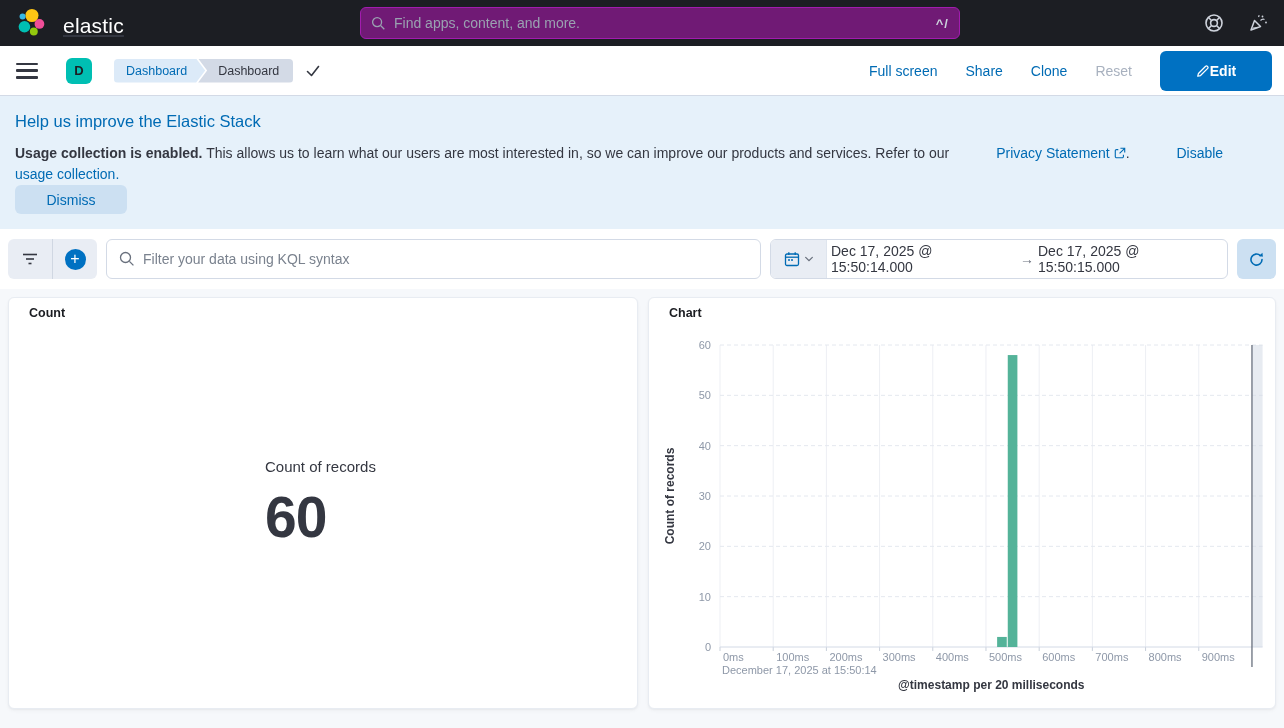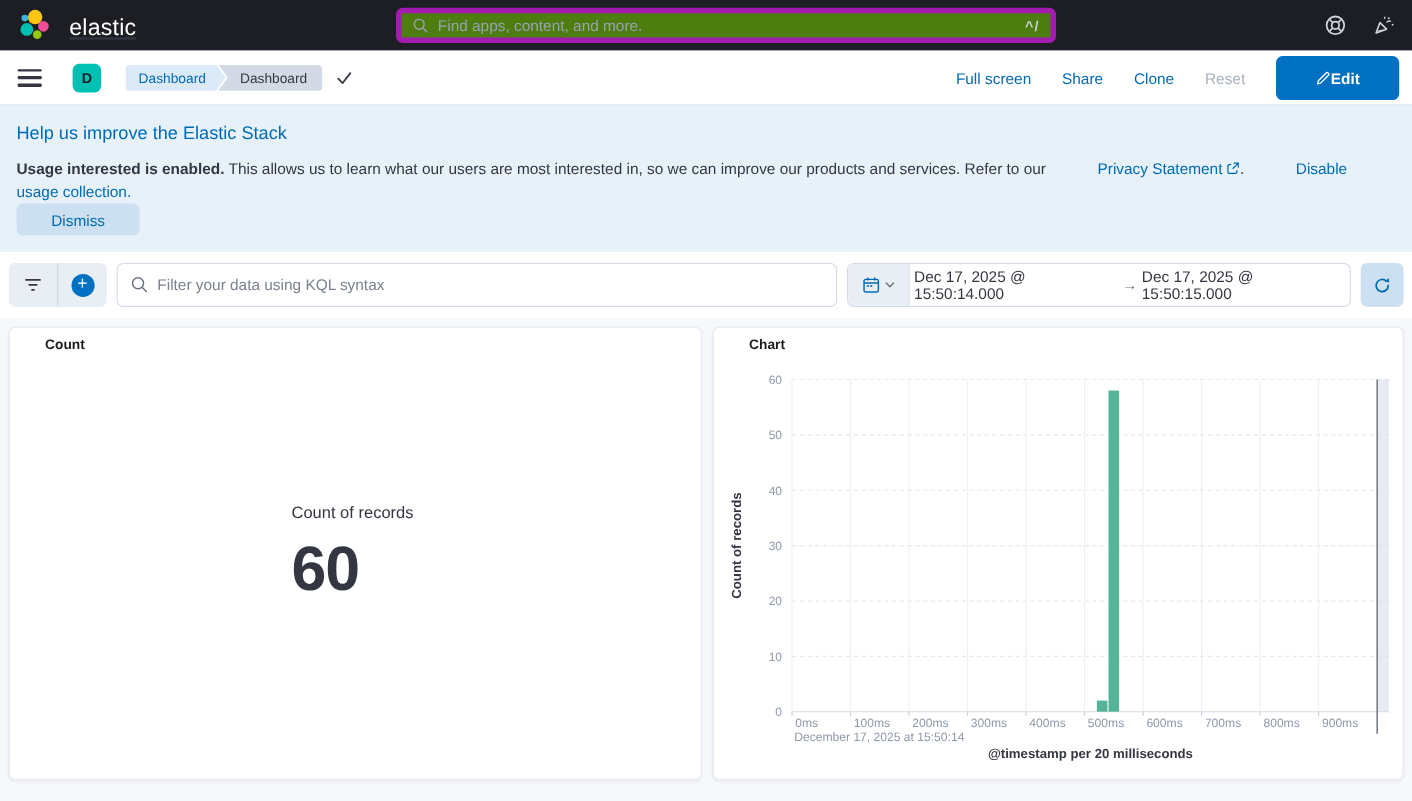--- a/index.html
+++ b/index.html
@@ -3,21 +3,21 @@
 <meta charset="utf-8">
 <style>
   * { box-sizing: border-box; margin: 0; padding: 0; }
   html,body { width:1284px; height:728px; overflow:hidden; }
   body { font-family:"Liberation Sans", sans-serif; background:#F6F8FB; color:#343741; }
 
   
   .top-header { height:46px; background:#1C1E23; display:flex; align-items:center; padding:0 16px; }
   .logo-wrap { display:flex; align-items:flex-end; gap:17px; width:330px;text-decoration:underline; }
   .logo-text { color:#fff; font-size:21px; letter-spacing:.2px; }
-  .top-search { width:600px; height:32px; background:#4d7c0f; border:5px solid #a21caf; border-radius:6px;
+  .top-search { width:600px; height:32px; background:#701a75; border:1px solid #a21caf; border-radius:6px;
     display:flex; align-items:center; padding:0 10px; gap:8px; margin-left:14px; }
   .top-search input { flex:1; background:transparent; border:none; outline:none; color:#D4DAE3; font-size:14px; font-family:inherit; }
   .top-search input::placeholder { color:#9AA2B1; }
   .kbd-hint { color:#CBD1DB; font-size:13px; font-weight:bold; letter-spacing:1px; }
   .header-icons { margin-left:auto; display:flex; align-items:center; gap:24px; }
   .hicon { width:20px; height:20px; cursor:pointer; }
 
   
   .toolbar { height:50px; background:#fff; border-bottom:1px solid #D3DAE6; display:flex; align-items:center; padding:0 12px 0 16px; gap:14px; }
   .hamburger { width:22px; height:16px; display:flex; flex-direction:column; justify-content:space-between; cursor:pointer; }
@@ -59,21 +59,21 @@
   .date-btn { cursor:pointer; padding:0 4px; }
   .date-arrow { color:#69707D; font-size:14px; }
   .refresh-btn { width:39px; height:40px; background:#CCE0F2; border:none; border-radius:6px; display:flex; align-items:center; justify-content:center; cursor:pointer; }
 
   
   .panels { display:flex; gap:10px; padding:8px 8px 0 8px; }
   .panel { background:#fff; border:1px solid #E8ECF2; border-radius:6px; height:412px; position:relative;
     box-shadow:0 1px 2px rgba(0,0,0,.04), 0 2px 4px rgba(0,0,0,.03); }
   .panel.metric { width:630px; }
   .panel.chart { width:628px; }
-  .panel-title { position:absolute; top:8px; left:32px; font-size:12.5px; font-weight:bold; color:#1A1C21; cursor:pointer; }
+  .panel-title { position:absolute; top:8px; left:20px; font-size:12.5px; font-weight:bold; color:#1A1C21; cursor:pointer; }
   .metric-block { position:absolute; left:256px; top:160px; }
   .metric-label { font-size:15px; color:#343741; }
   .metric-value { margin-top:14px; font-size:57px; font-weight:bold; color:#343741; letter-spacing:-1px; line-height:1; }
   .chart-svg { position:absolute; inset:0; width:628px; height:412px; }
 </style>
 </head>
 <body>
 
 <div class="top-header">
   <div class="logo-wrap">
@@ -138,21 +138,21 @@
         <path d="M2 14 L2.8 10.8 L11 2.6 a1.3 1.3 0 0 1 1.9 0 l0.5 0.5 a1.3 1.3 0 0 1 0 1.9 L5.2 13.2 Z" fill="none" stroke="#fff" stroke-width="1.4" stroke-linejoin="round"></path>
       </svg>
       <span>Edit</span>
     </button>
   </div>
 </div>
 
 <div class="callout">
   <div class="callout-title">Help us improve the Elastic Stack</div>
   <div class="callout-body">
-    <b>Usage interested is enabled.</b><span> This allows us to learn what our users are most interested in, so we can improve our products and services. Refer to our </span><a>Privacy Statement</a>
+    <b>Usage collection is enabled.</b><span> This allows us to learn what our users are most interested in, so we can improve our products and services. Refer to our </span><a>Privacy Statement</a>
     <svg width="12" height="12" viewBox="0 0 14 14" style="vertical-align:-1px">
       <path d="M5 3 H3 a1.5 1.5 0 0 0 -1.5 1.5 V11 A1.5 1.5 0 0 0 3 12.5 h6.5 A1.5 1.5 0 0 0 11 11 V9" fill="none" stroke="#006BB4" stroke-width="1.3"></path>
       <path d="M7.5 1.5 H12.5 V6.5 M12.5 1.5 L6.5 7.5" fill="none" stroke="#006BB4" stroke-width="1.3"></path>
     </svg><span>. </span><a>Disable usage collection.</a>
   </div>
   <button class="dismiss-btn">Dismiss</button>
 </div>
 
 <div class="filter-bar">
   <div class="filter-group">

